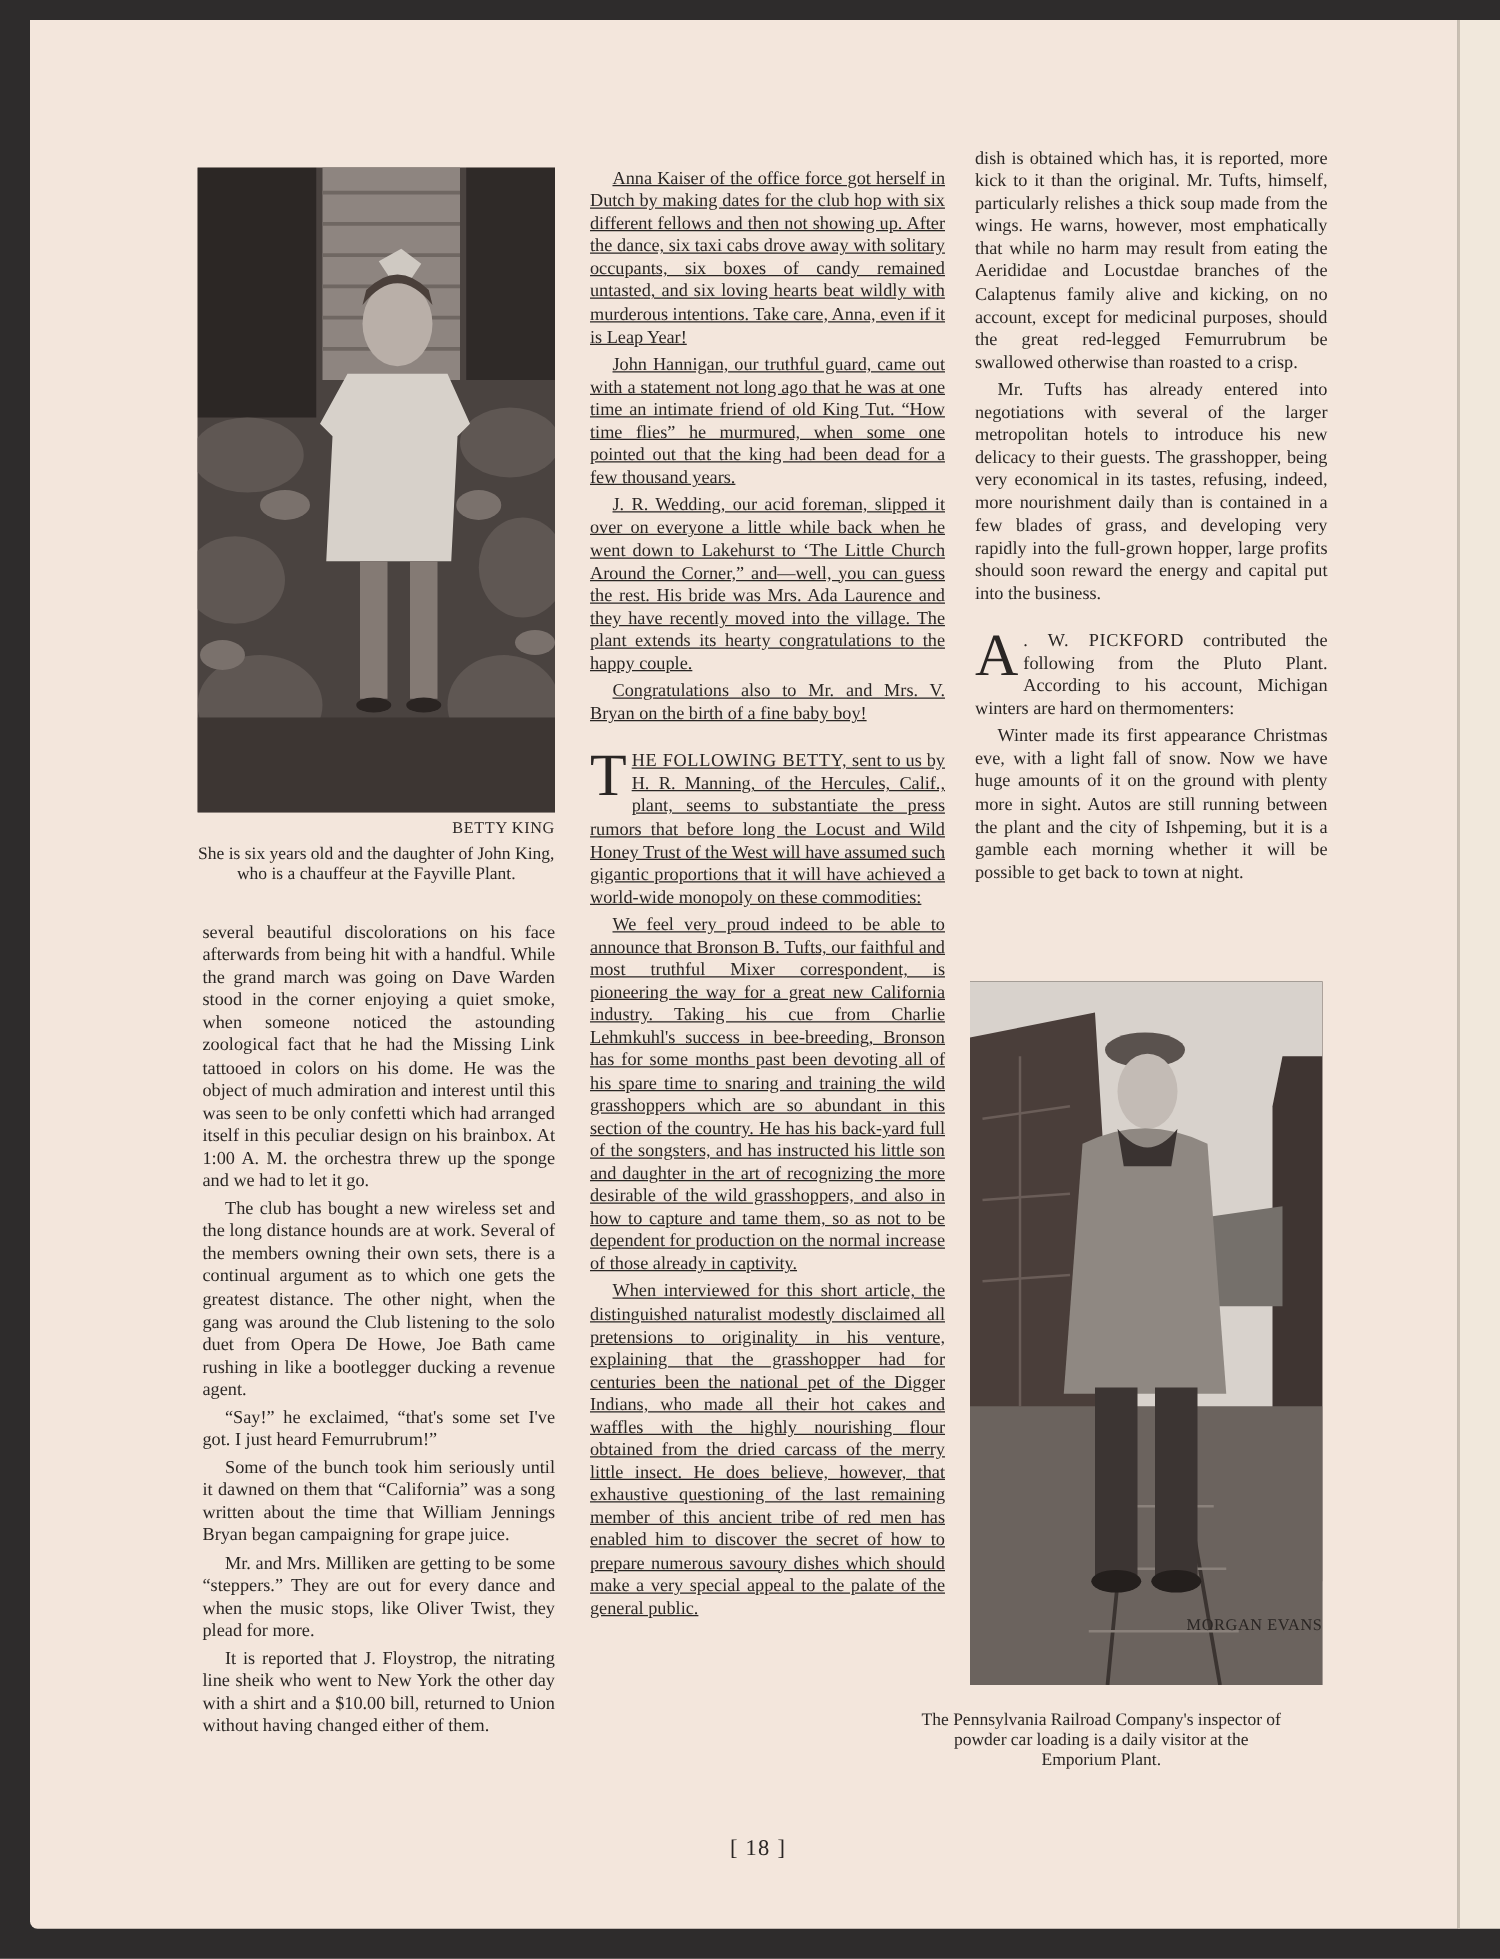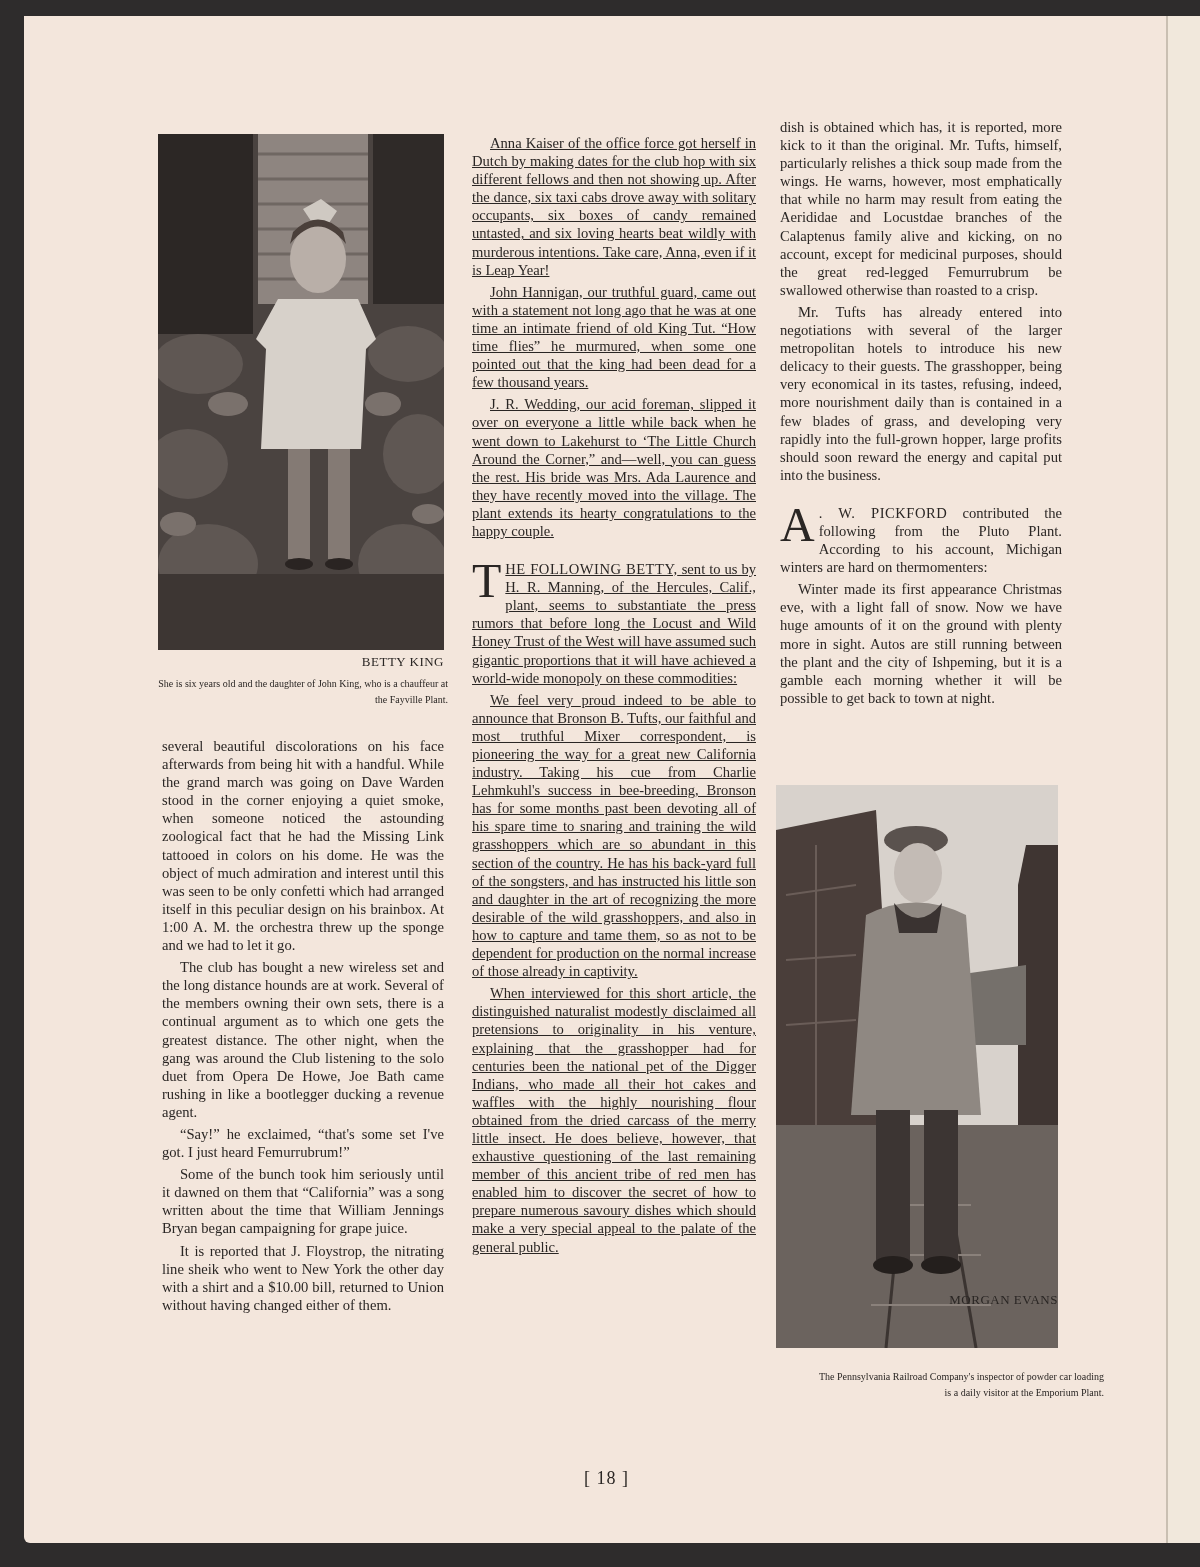--- a/index.html
+++ b/index.html
@@ -28,21 +28,21 @@
   .col p.noindent { text-indent:0; }
   .photo {
     position:absolute; overflow:hidden;
     background:#5a514c;
   }
   .photo svg { display:block; width:100%; height:100%; }
   .caption-title {
     position:absolute; text-align:right; font-size:13px; letter-spacing:0.5px;
   }
   .caption-text {
-    position:absolute; text-align:right; font-size:10px; line-height:16px;
+    position:absolute; text-align:center; font-size:14px; line-height:16px;
   }
   .dropcap {
     float:left; font-size:48px; line-height:38px; margin:2px 4px 0 0;
     font-weight:normal;
   }
   .smallcaps { letter-spacing:0.5px; }
   .page-number {
     position:absolute; left:560px; top:1452px; font-size:18px; letter-spacing:1px;
   }
 </style>
@@ -91,27 +91,29 @@
     </svg>
   </div>
   <div class="caption-title" style="left:134px; top:638px; width:286px;">BETTY KING</div>
   <div class="caption-text" style="left:130px; top:660px; width:294px;">She is six years old and the daughter of John King, who is a chauffeur at the Fayville Plant.</div>
 
   <div class="col" style="left:134px; top:717px; width:290px;">
     <p class="noindent">several beautiful discolorations on his face afterwards from being hit with a handful. While the grand march was going on Dave Warden stood in the corner enjoying a quiet smoke, when someone noticed the astounding zoological fact that he had the Missing Link tattooed in colors on his dome. He was the object of much admiration and interest until this was seen to be only confetti which had arranged itself in this peculiar design on his brainbox. At 1:00 A. M. the orchestra threw up the sponge and we had to let it go.</p>
     <p>The club has bought a new wireless set and the long distance hounds are at work. Several of the members owning their own sets, there is a continual argument as to which one gets the greatest distance. The other night, when the gang was around the Club listening to the solo duet from Opera De Howe, Joe Bath came rushing in like a bootlegger ducking a revenue agent.</p>
     <p>“Say!” he exclaimed, “that's some set I've got. I just heard Femurrubrum!”</p>
     <p>Some of the bunch took him seriously until it dawned on them that “California” was a song written about the time that William Jennings Bryan began campaigning for grape juice.</p>
+    <p>Mr. and Mrs. Milliken are getting to be some “steppers.” They are out for every dance and when the music stops, like Oliver Twist, they plead for more.</p>
     <p>It is reported that J. Floystrop, the nitrating line sheik who went to New York the other day with a shirt and a $10.00 bill, returned to Union without having changed either of them.</p>
   </div>
 
   <div class="col" style="left:444px; top:114px; width:292px;text-decoration:underline;">
     <p>Anna Kaiser of the office force got herself in Dutch by making dates for the club hop with six different fellows and then not showing up. After the dance, six taxi cabs drove away with solitary occupants, six boxes of candy remained untasted, and six loving hearts beat wildly with murderous intentions. Take care, Anna, even if it is Leap Year!</p>
     <p>John Hannigan, our truthful guard, came out with a statement not long ago that he was at one time an intimate friend of old King Tut. “How time flies” he murmured, when some one pointed out that the king had been dead for a few thousand years.</p>
     <p>J. R. Wedding, our acid foreman, slipped it over on everyone a little while back when he went down to Lakehurst to ‘The Little Church Around the Corner,” and—well, you can guess the rest. His bride was Mrs. Ada Laurence and they have recently moved into the village. The plant extends its hearty congratulations to the happy couple.</p>
+    <p>Congratulations also to Mr. and Mrs. V. Bryan on the birth of a fine baby boy!</p>
     <p class="noindent" style="margin-top:20px;">
       <span class="dropcap">T</span><span class="smallcaps">HE FOLLOWING BETTY,</span><span> sent to us by H. R. Manning, of the Hercules, Calif., plant, seems to substantiate the press rumors that before long the Locust and Wild Honey Trust of the West will have assumed such gigantic proportions that it will have achieved a world-wide monopoly on these commodities:</span>
     </p>
     <p>We feel very proud indeed to be able to announce that Bronson B. Tufts, our faithful and most truthful Mixer correspondent, is pioneering the way for a great new California industry. Taking his cue from Charlie Lehmkuhl's success in bee-breeding, Bronson has for some months past been devoting all of his spare time to snaring and training the wild grasshoppers which are so abundant in this section of the country. He has his back-yard full of the songsters, and has instructed his little son and daughter in the art of recognizing the more desirable of the wild grasshoppers, and also in how to capture and tame them, so as not to be dependent for production on the normal increase of those already in captivity.</p>
     <p>When interviewed for this short article, the distinguished naturalist modestly disclaimed all pretensions to originality in his venture, explaining that the grasshopper had for centuries been the national pet of the Digger Indians, who made all their hot cakes and waffles with the highly nourishing flour obtained from the dried carcass of the merry little insect. He does believe, however, that exhaustive questioning of the last remaining member of this ancient tribe of red men has enabled him to discover the secret of how to prepare numerous savoury dishes which should make a very special appeal to the palate of the general public.</p>
   </div>
 
   <div class="col" style="left:752px; top:98px; width:290px;">
     <p class="noindent">dish is obtained which has, it is reported, more kick to it than the original. Mr. Tufts, himself, particularly relishes a thick soup made from the wings. He warns, however, most emphatically that while no harm may result from eating the Aerididae and Locustdae branches of the Calaptenus family alive and kicking, on no account, except for medicinal purposes, should the great red-legged Femurrubrum be swallowed otherwise than roasted to a crisp.</p>
     <p>Mr. Tufts has already entered into negotiations with several of the larger metropolitan hotels to introduce his new delicacy to their guests. The grasshopper, being very economical in its tastes, refusing, indeed, more nourishment daily than is contained in a few blades of grass, and developing very rapidly into the full-grown hopper, large profits should soon reward the energy and capital put into the business.</p>
@@ -147,18 +149,18 @@
       <ellipse cx="142" cy="88" rx="24" ry="30" fill="#c3bbb5"></ellipse>
       <path d="M90 130 q50 -25 100 0 l15 200 l-130 0 z" fill="#8f8882"></path>
       <path d="M118 118 q24 30 48 0 l-5 30 l-38 0 z" fill="#3a3331"></path>
       <rect x="100" y="325" width="34" height="150" fill="#3c3533"></rect>
       <rect x="148" y="325" width="34" height="150" fill="#3c3533"></rect>
       <ellipse cx="117" cy="480" rx="20" ry="9" fill="#241f1d"></ellipse>
       <ellipse cx="165" cy="480" rx="20" ry="9" fill="#241f1d"></ellipse>
     </svg>
   </div>
   <div class="caption-title" style="left:752px; top:1276px; width:282px;">MORGAN EVANS</div>
-  <div class="caption-text" style="left:786px; top:1353px; width:294px;font-family:Liberation Serif, serif;">The Pennsylvania Railroad Company's inspector of powder car loading is a daily visitor at the Emporium Plant.</div>
+  <div class="caption-text" style="left:710px; top:1353px; width:294px;font-family:Liberation Serif, serif;">The Pennsylvania Railroad Company's inspector of powder car loading is a daily visitor at the Emporium Plant.</div>
 
   <div class="page-number">[ 18 ]</div>
 </div>
 
 <div class="next-page"></div>
 
 </body></html>

